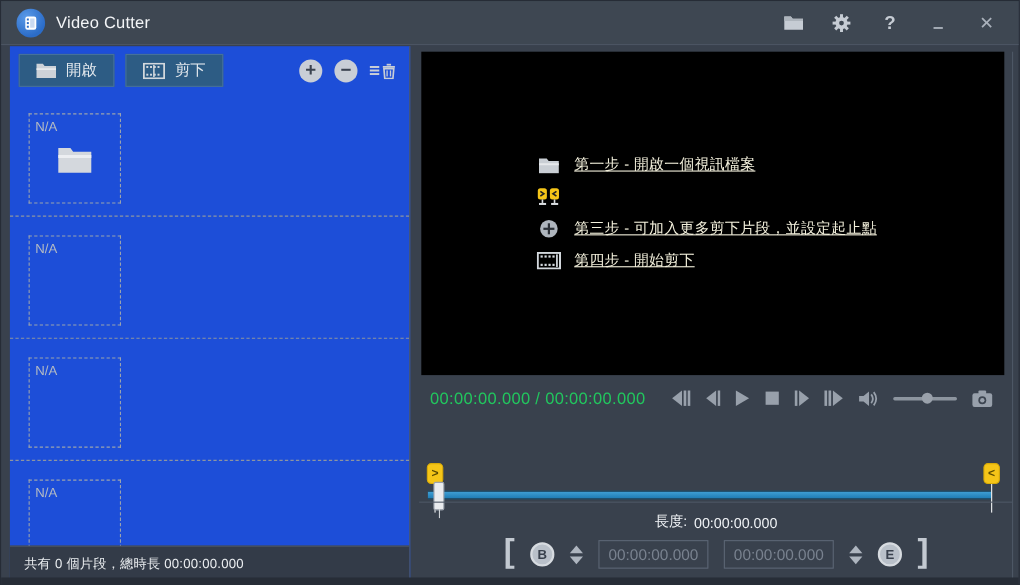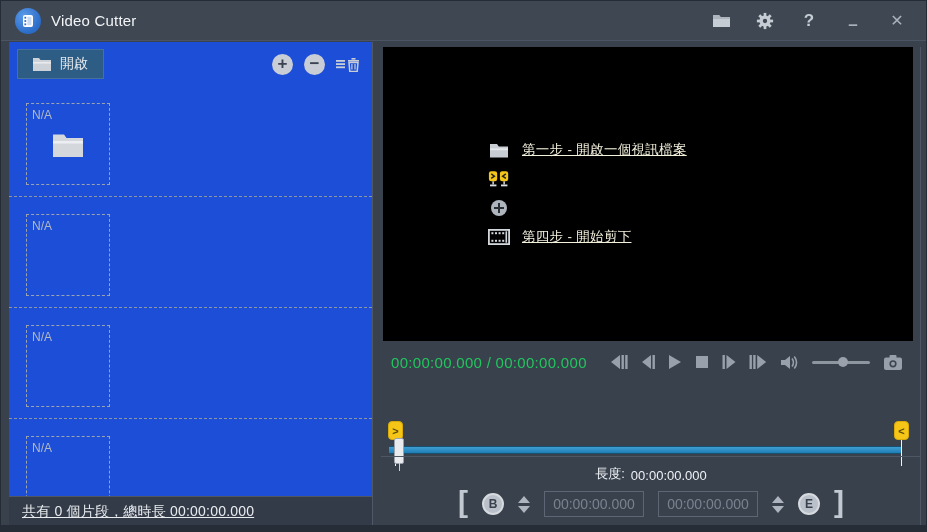--- a/index.html
+++ b/index.html
@@ -67,22 +67,22 @@
     border:1px dashed #9aa3ae;
   }
   .thumb .na{
     position:absolute; left:5px; top:4px; font-size:12px; color:#b3bac3;
   }
   .thumb .folder-center{
     position:absolute; left:50%; top:50%; transform:translate(-50%,-46%);
   }
   .lp-status{
     flex:0 0 31px; background:#333b48; border-top:1px solid #4d5765;
-    font-size:14px; color:#e9ecef; display:flex; align-items:center;
-    padding-left:13px; letter-spacing:.2px;text-decoration:underline;
+    font-size:12px; color:#e9ecef; display:flex; align-items:center;
+    padding-left:13px; letter-spacing:.2px;
   }
 
   
   .right-col{
     position:absolute; left:380px; top:46px; width:540px; height:480px;
     border-right:1px solid #4d5765;
   }
   .video-area{
     position:absolute; left:2px; top:0; width:530px; height:294px; background:#000;
   }
@@ -200,20 +200,37 @@
   <div class="lp-toolbar">
     <div class="tab-btn">
       <span class="icon">
         <svg width="18" height="14" viewBox="0 0 18 14">
           <path d="M0 1 h6 l1.5 2 H18 v11 H0 z" fill="#cdd2d8"></path>
           <path d="M0 5 h18 v1.6 H0 z" fill="#e8eaed"></path>
         </svg>
       </span>
       <span>開啟</span>
     </div>
+    <div class="tab-btn">
+      <span class="icon">
+        <svg width="20" height="15" viewBox="0 0 20 15">
+          <rect x="0.8" y="0.8" width="18.4" height="13.4" fill="none" stroke="#d3d8dd" stroke-width="1.6"></rect>
+          <rect x="3" y="3" width="1.8" height="1.8" fill="#d3d8dd"></rect>
+            <rect x="6.4" y="3" width="1.8" height="1.8" fill="#d3d8dd"></rect>
+            <rect x="9.8" y="3" width="1.8" height="1.8" fill="#d3d8dd"></rect>
+            <rect x="13.2" y="3" width="1.8" height="1.8" fill="#d3d8dd"></rect>
+          <rect x="3" y="10" width="1.8" height="1.8" fill="#d3d8dd"></rect>
+            <rect x="6.4" y="10" width="1.8" height="1.8" fill="#d3d8dd"></rect>
+            <rect x="9.8" y="10" width="1.8" height="1.8" fill="#d3d8dd"></rect>
+            <rect x="13.2" y="10" width="1.8" height="1.8" fill="#d3d8dd"></rect>
+          <rect x="9.2" y="2" width="1.4" height="11" fill="#d3d8dd"></rect>
+        </svg>
+      </span>
+      <span>剪下</span>
+    </div>
     <div class="lp-tools">
       <div class="round-tool">+</div>
       <div class="round-tool">−</div>
       <div class="clear-tool">
         <svg width="9" height="12" viewBox="0 0 9 12">
           <rect x="0" y="2" width="9" height="1.8" fill="#c9ced6"></rect>
           <rect x="0" y="5.2" width="9" height="1.8" fill="#c9ced6"></rect>
           <rect x="0" y="8.4" width="9" height="1.8" fill="#c9ced6"></rect>
         </svg>
         <svg width="13" height="15" viewBox="0 0 13 15">
@@ -287,20 +304,21 @@
         </span>
       </div>
       <div class="instr-row">
         <span class="instr-icon">
           <svg width="18" height="18" viewBox="0 0 18 18">
             <circle cx="9" cy="9" r="8" fill="#aeb5bd"></circle>
             <rect x="8" y="4" width="2" height="10" fill="#2a2f36"></rect>
             <rect x="4" y="8" width="10" height="2" fill="#2a2f36"></rect>
           </svg>
         </span>
+        <span class="instr-text">第三步 - 可加入更多剪下片段，並設定起止點</span>
       </div>
       <div class="instr-row">
         <span class="instr-icon">
           <svg width="22" height="16" viewBox="0 0 22 16">
             <rect x="0.9" y="0.9" width="20.2" height="14.2" fill="none" stroke="#d3d8dd" stroke-width="1.8"></rect>
             <rect x="3.4" y="3.2" width="2" height="2" fill="#d3d8dd"></rect>
               <rect x="7" y="3.2" width="2" height="2" fill="#d3d8dd"></rect>
               <rect x="10.6" y="3.2" width="2" height="2" fill="#d3d8dd"></rect>
               <rect x="14.2" y="3.2" width="2" height="2" fill="#d3d8dd"></rect>
             <rect x="3.4" y="10.8" width="2" height="2" fill="#d3d8dd"></rect>

